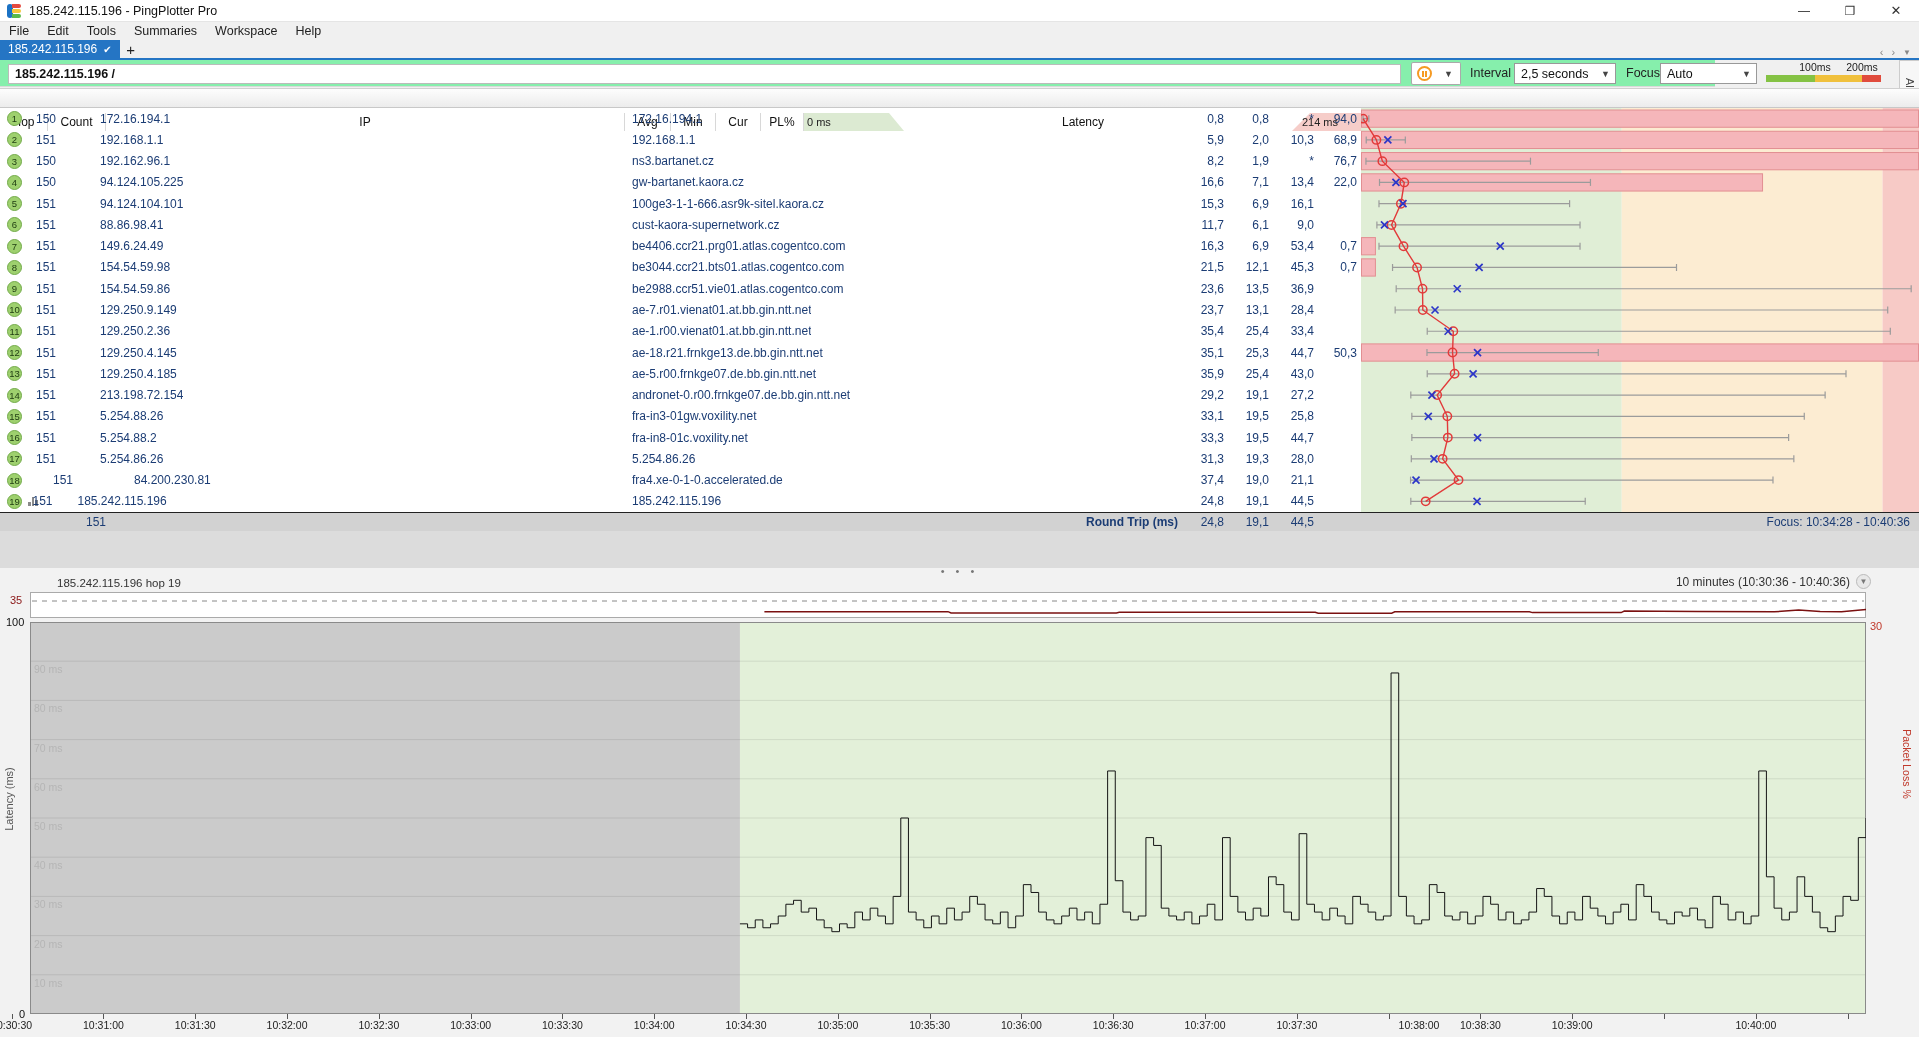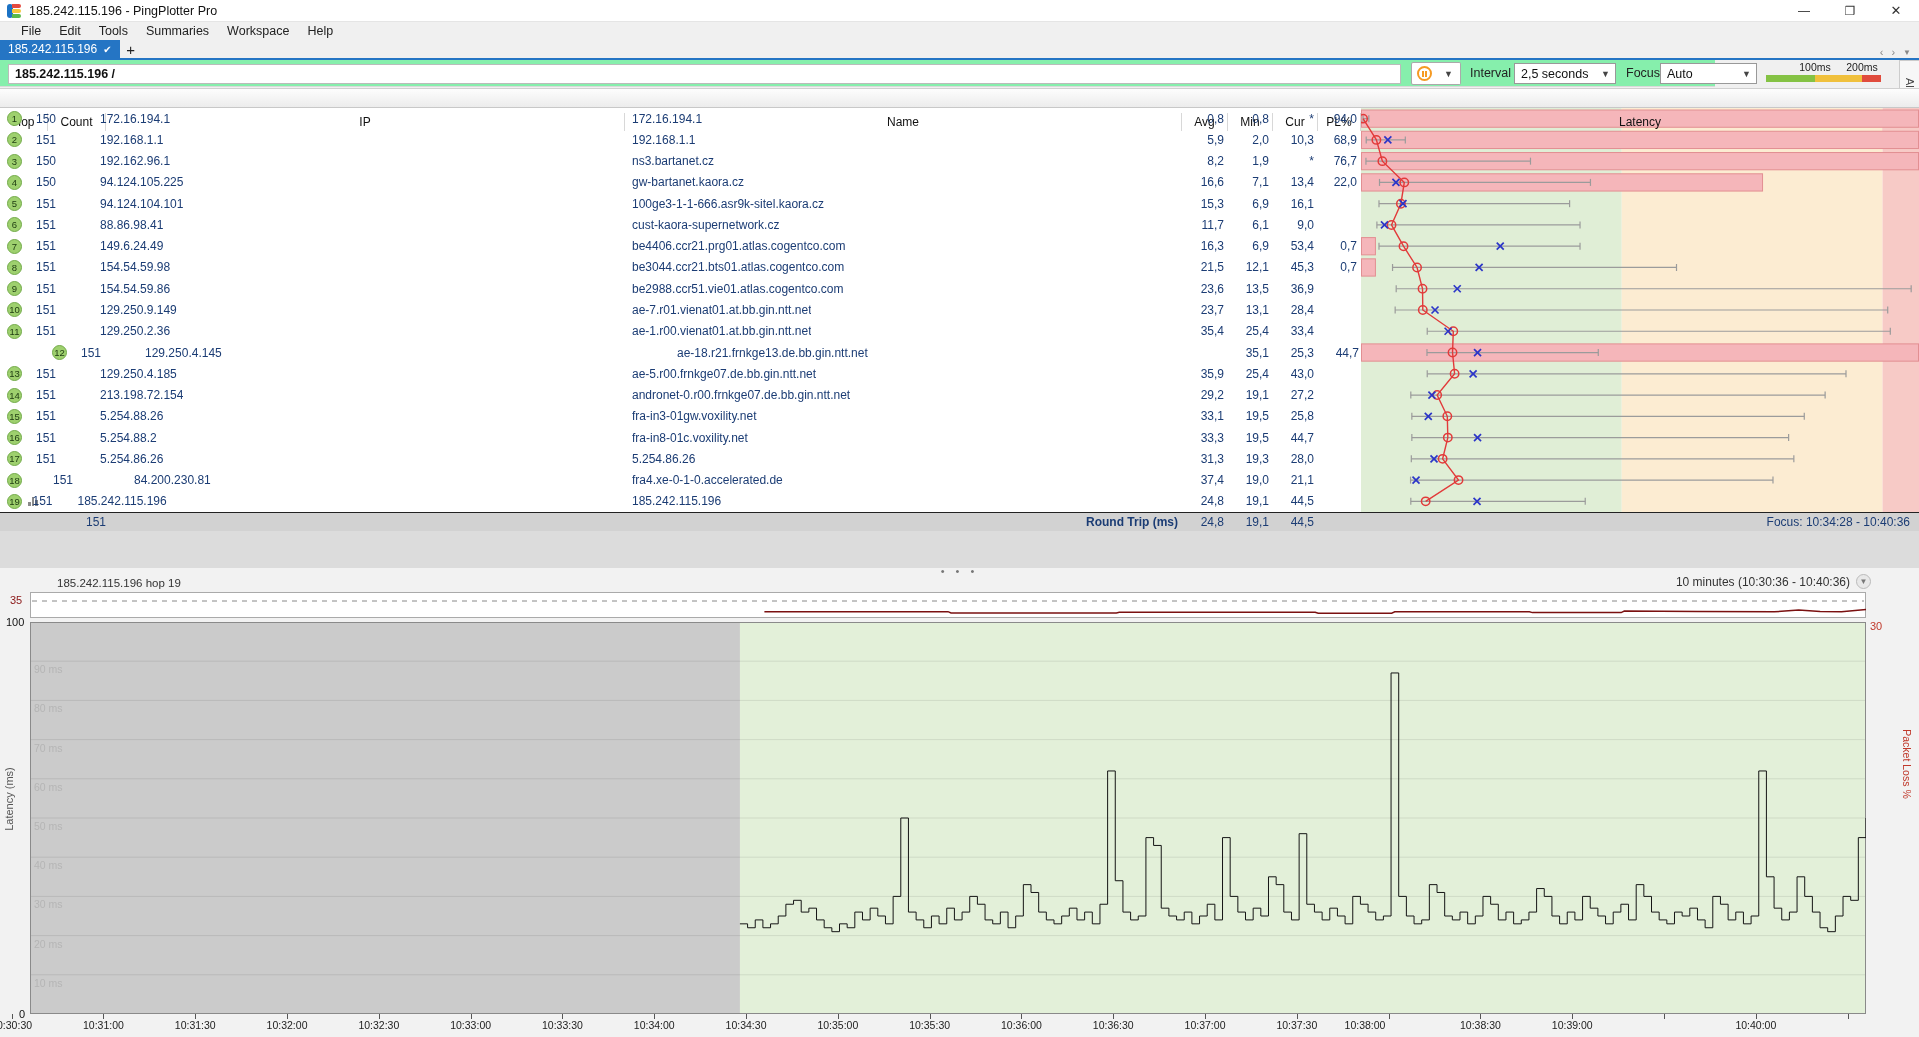--- a/index.html
+++ b/index.html
@@ -18,21 +18,21 @@
   #app-icon .b2 { top:5px; background:#f5c63c; border-radius:0 2px 2px 0;}
   #app-icon .b3 { top:10px; background:#59b94c; border-radius:0 2px 2px 0;}
   #title-text { font-size:12.5px; color:#111; }
   .win-btns { margin-left:auto; display:flex; height:22px; }
   .win-btn { width:46px; height:22px; display:flex; align-items:center; justify-content:center;
     font-size:12px; color:#333; }
   .win-btn:last-child { font-size:13px; }
 
   
   #menubar { left:0; top:22px; width:1919px; height:18px; background:#f0f0f0;
-    display:flex; align-items:center; padding-left:12px; }
+    display:flex; align-items:center; padding-left:0; }
   .menu-item { font-size:12.5px; color:#222; padding:0 9px; height:18px; line-height:18px; }
 
   
   #tabstrip { left:0; top:40px; width:1919px; height:18px; background:#f0f0f0; display:flex; align-items:flex-end; }
   #active-tab { height:18px; background:#2575c4; color:#fff; font-size:12px;
     display:flex; align-items:center; padding:0 8px; gap:6px; }
   #tab-check { font-size:10px; color:#fff; }
   #new-tab-btn { width:22px; height:18px; font-size:15px; color:#222; display:flex; align-items:center; justify-content:center; }
   #tab-nav { margin-left:auto; display:flex; align-items:center; gap:8px; padding-right:8px; color:#888; font-size:11px; }
   #blue-rule { left:0; top:58px; width:1919px; height:2px; background:#2575c4; }
@@ -202,21 +202,20 @@
   </div>
   <div id="alerts-tab" class="abs">
     <span>Alerts</span>
   </div>
 
   <div id="table-wrap" class="abs">
     <div id="thead">
       <div class="th w-hop">Hop</div>
       <div class="th w-count">Count</div>
       <div class="th w-ip">IP</div>
-      <div class="th w-name">Name</div>
       <div class="th w-avg">Avg</div>
       <div class="th w-min">Min</div>
       <div class="th w-cur">Cur</div>
       <div class="th w-pl">PL%</div>
       <div class="th w-lat">
         <span class="wedge-l"></span>
         <span class="wedge-r"></span>
         <span id="lat-head-left">0 ms</span>
         <span style="z-index:1;">Latency</span>
         <span id="lat-head-right">214 ms</span>
@@ -326,21 +325,21 @@
         <div class="trow" style="top: 212.632px;">
     <span class="hop-badge">11</span>
     <span class="cell c-count">151</span>
     <span class="cell c-ip">129.250.2.36</span>
     <span class="cell c-name">ae-1.r00.vienat01.at.bb.gin.ntt.net</span>
     <span class="cell c-avg">35,4</span>
     <span class="cell c-min">25,4</span>
     <span class="cell c-cur">33,4</span>
     <span class="cell c-pl"></span>
   </div>
-        <div class="trow" style="top: 233.895px; margin-left: 45px;">
+        <div class="trow" style="top: 233.895px;">
     <span class="hop-badge">12</span>
     <span class="cell c-count">151</span>
     <span class="cell c-ip">129.250.4.145</span>
     <span class="cell c-name">ae-18.r21.frnkge13.de.bb.gin.ntt.net</span>
     <span class="cell c-avg">35,1</span>
     <span class="cell c-min">25,3</span>
     <span class="cell c-cur">44,7</span>
     <span class="cell c-pl">50,3</span>
   </div>
         <div class="trow" style="top: 255.158px;">
@@ -623,21 +622,21 @@
         <div class="xlabel" style="left: 929.64px;">10:35:30</div>
         <div class="xtick" style="left: 1021.44px;"></div>
         <div class="xlabel" style="left: 1021.44px;">10:36:00</div>
         <div class="xtick" style="left: 1113.24px;"></div>
         <div class="xlabel" style="left: 1113.24px;">10:36:30</div>
         <div class="xtick" style="left: 1205.04px;"></div>
         <div class="xlabel" style="left: 1205.04px;">10:37:00</div>
         <div class="xtick" style="left: 1296.84px;"></div>
         <div class="xlabel" style="left: 1296.84px;">10:37:30</div>
         <div class="xtick" style="left: 1388.64px;"></div>
-        <div class="xlabel" style="left: 1365px;">10:38:00</div>
+        <div class="xlabel" style="left: 1419px;">10:38:00</div>
         <div class="xtick" style="left: 1480.44px;"></div>
         <div class="xlabel" style="left: 1480.44px;">10:38:30</div>
         <div class="xtick" style="left: 1572.24px;"></div>
         <div class="xlabel" style="left: 1572.24px;">10:39:00</div>
         <div class="xtick" style="left: 1664.04px;"></div>
         <div class="xlabel" style="left: 1654px; margin-top: 32px;">10:39:30</div>
         <div class="xtick" style="left: 1755.84px;"></div>
         <div class="xlabel" style="left: 1755.84px;">10:40:00</div>
         <div class="xtick" style="left: 1847.64px;"></div>
         <div class="xlabel" style="left: 1847.64px; margin-top: 16px;">10:40:30</div>

